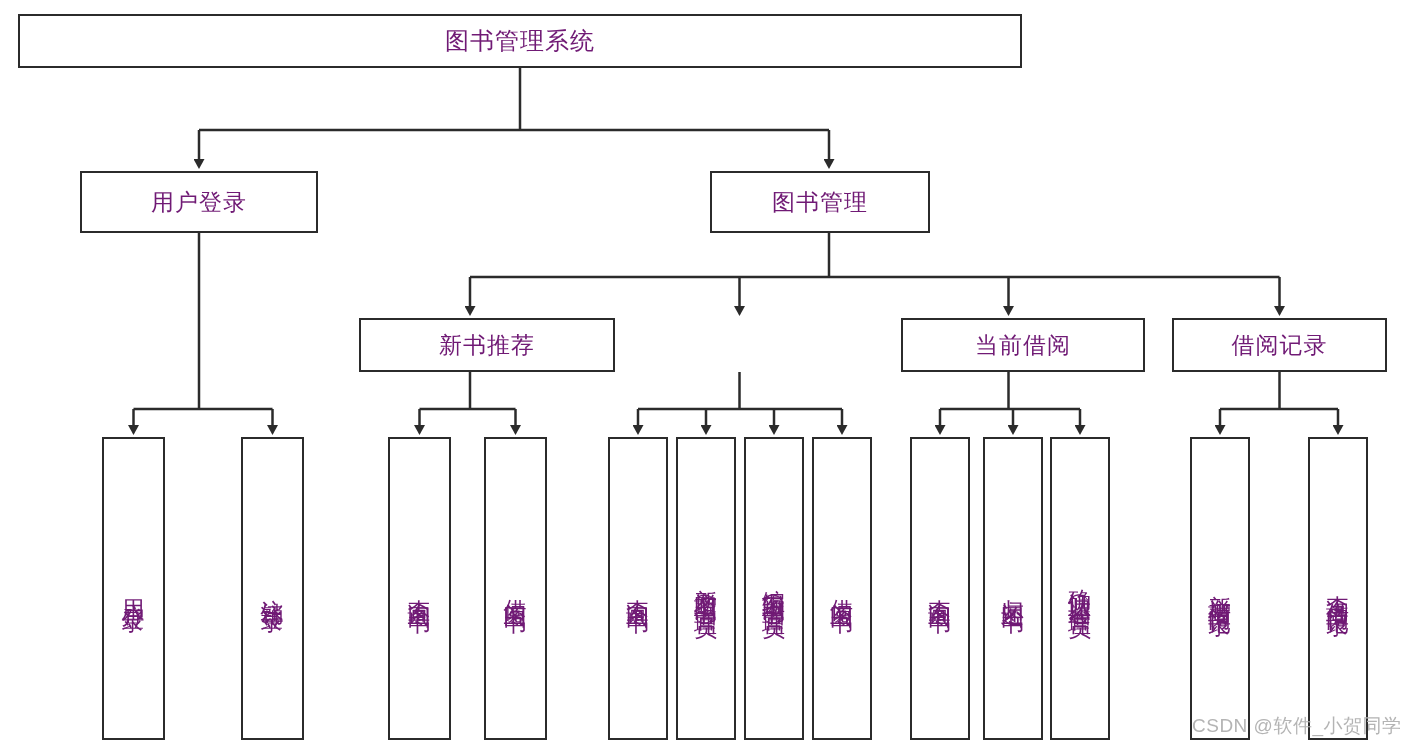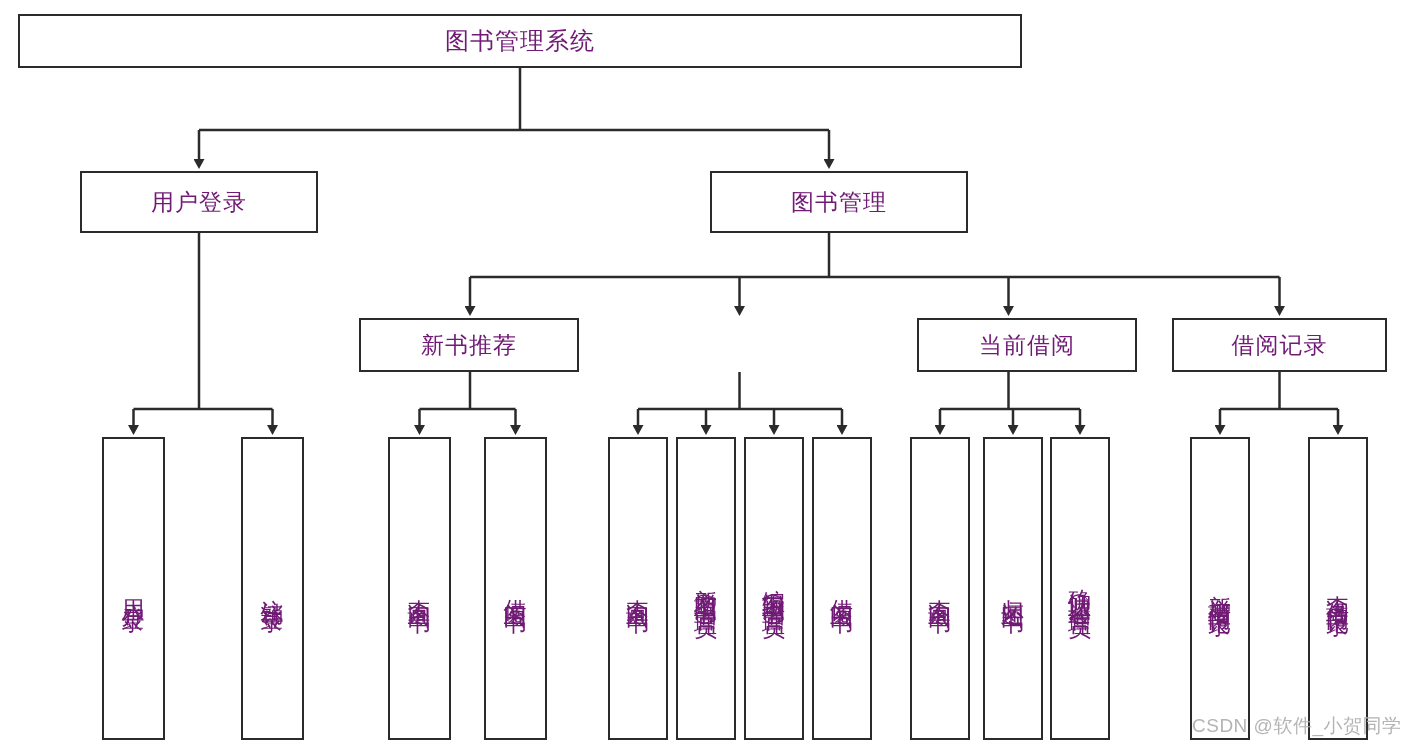--- a/index.html
+++ b/index.html
@@ -111,28 +111,28 @@
       </g>
   </svg>
 
   <div class="node root horiz" id="node-root" style="left: 18px; top: 14px; width: 1004px; height: 54px;">
     <span>图书管理系统</span>
   </div>
 
   <div class="node horiz" id="node-user-login" style="left: 80px; top: 171px; width: 238px; height: 62px;">
     <span>用户登录</span>
   </div>
-  <div class="node horiz" id="node-book-management" style="left: 710px; top: 171px; width: 258px; height: 62px;">
+  <div class="node horiz" id="node-book-management" style="left: 710px; top: 171px; width: 220px; height: 62px;">
     <span>图书管理</span>
   </div>
 
-  <div class="node horiz" id="node-new-book-recommend" style="left: 359px; top: 318px; width: 220px; height: 54px; text-align: center;">
+  <div class="node horiz" id="node-new-book-recommend" style="left: 359px; top: 318px; width: 256px; height: 54px; text-align: center;">
     <span>新书推荐</span>
   </div>
-  <div class="node horiz" id="node-current-borrow" style="left: 901px; top: 318px; width: 220px; height: 54px; margin-left: 16px;">
+  <div class="node horiz" id="node-current-borrow" style="left: 901px; top: 318px; width: 244px; height: 54px;">
     <span>当前借阅</span>
   </div>
   <div class="node horiz" id="node-borrow-record" style="left: 1172px; top: 318px; width: 215px; height: 54px;">
     <span>借阅记录</span>
   </div>
 
   <div class="node leaf" id="leaf-0" style="left: 102px; top: 437px; width: 63px; height: 303px;">
     <span class="vtext">用户登录</span>
   </div>
   <div class="node leaf" id="leaf-1" style="left: 241px; top: 437px; width: 63px; height: 303px;">

